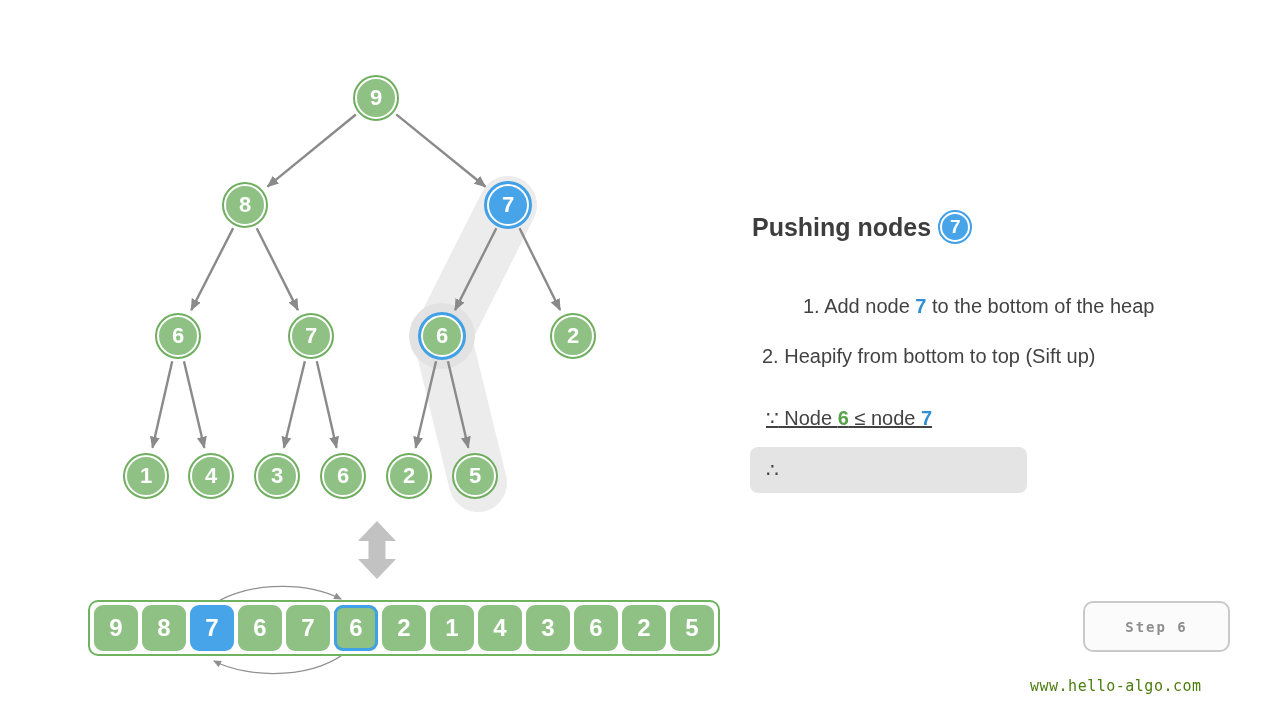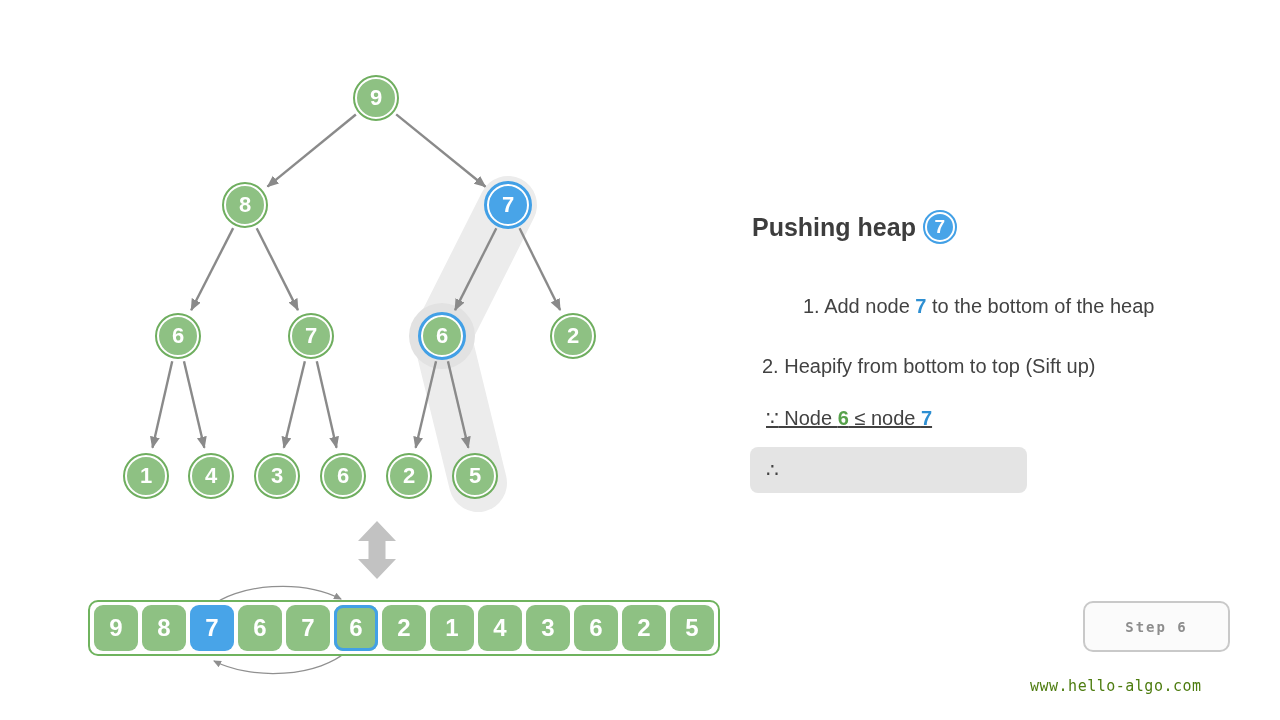--- a/index.html
+++ b/index.html
@@ -40,21 +40,21 @@
     font-size:25px;font-weight:bold;color:#3d3d3d;white-space:pre;
   }
   .inline-node{
     width:30px;height:30px;margin:0 9px;border:2px solid #fff;border-radius:50%;
     background:var(--node-blue,#48a4e8);outline:2px solid var(--node-blue-border,#42a0e6);
     color:#fff;font-size:19px;font-weight:bold;
     display:flex;align-items:center;justify-content:center;flex:0 0 auto;
   }
   .pline{position:absolute;left:762px;font-size:20px;color:#424242;white-space:pre;}
   #step-line-1{top:295px;margin-left:41px;}
-  #step-line-2{top:355px;}
+  #step-line-2{top:345px;}
   #because-line{top:406px;left:766px;text-decoration:underline;}
   .num-blue{color:var(--text-blue,#2e8fd2);font-weight:bold;}
   .num-green{color:var(--text-green,#57a24b);font-weight:bold;}
   .pill{
     position:absolute;left:750px;top:447px;width:277px;height:46px;
     background:#e4e4e4;border-radius:8px;font-size:20px;color:#424242;
     display:flex;align-items:center;padding-left:16px;white-space:pre;
   }
 
   
@@ -140,21 +140,21 @@
       <div class="acell">2</div>
       <div class="acell">1</div>
       <div class="acell">4</div>
       <div class="acell">3</div>
       <div class="acell">6</div>
       <div class="acell">2</div>
       <div class="acell">5</div>
     </div>
 
   <div class="panel-title">
-    <span>Pushing heap</span>
+    <span>Pushing nodes</span>
     <span class="inline-node">7</span>
   </div>
 
   <div class="pline" id="step-line-1"><span>1. Add node </span><span class="num-blue">7</span><span> to the bottom of the heap</span></div>
 
   <div class="pline" id="step-line-2"><span>2. Heapify from bottom to top (Sift up)</span></div>
 
   <div class="pline" id="because-line"><span>∵</span><span> Node </span><span class="num-green">6</span><span> ≤ node </span><span class="num-blue">7</span></div>
 
   <div class="pill"><span>∴</span></div>

